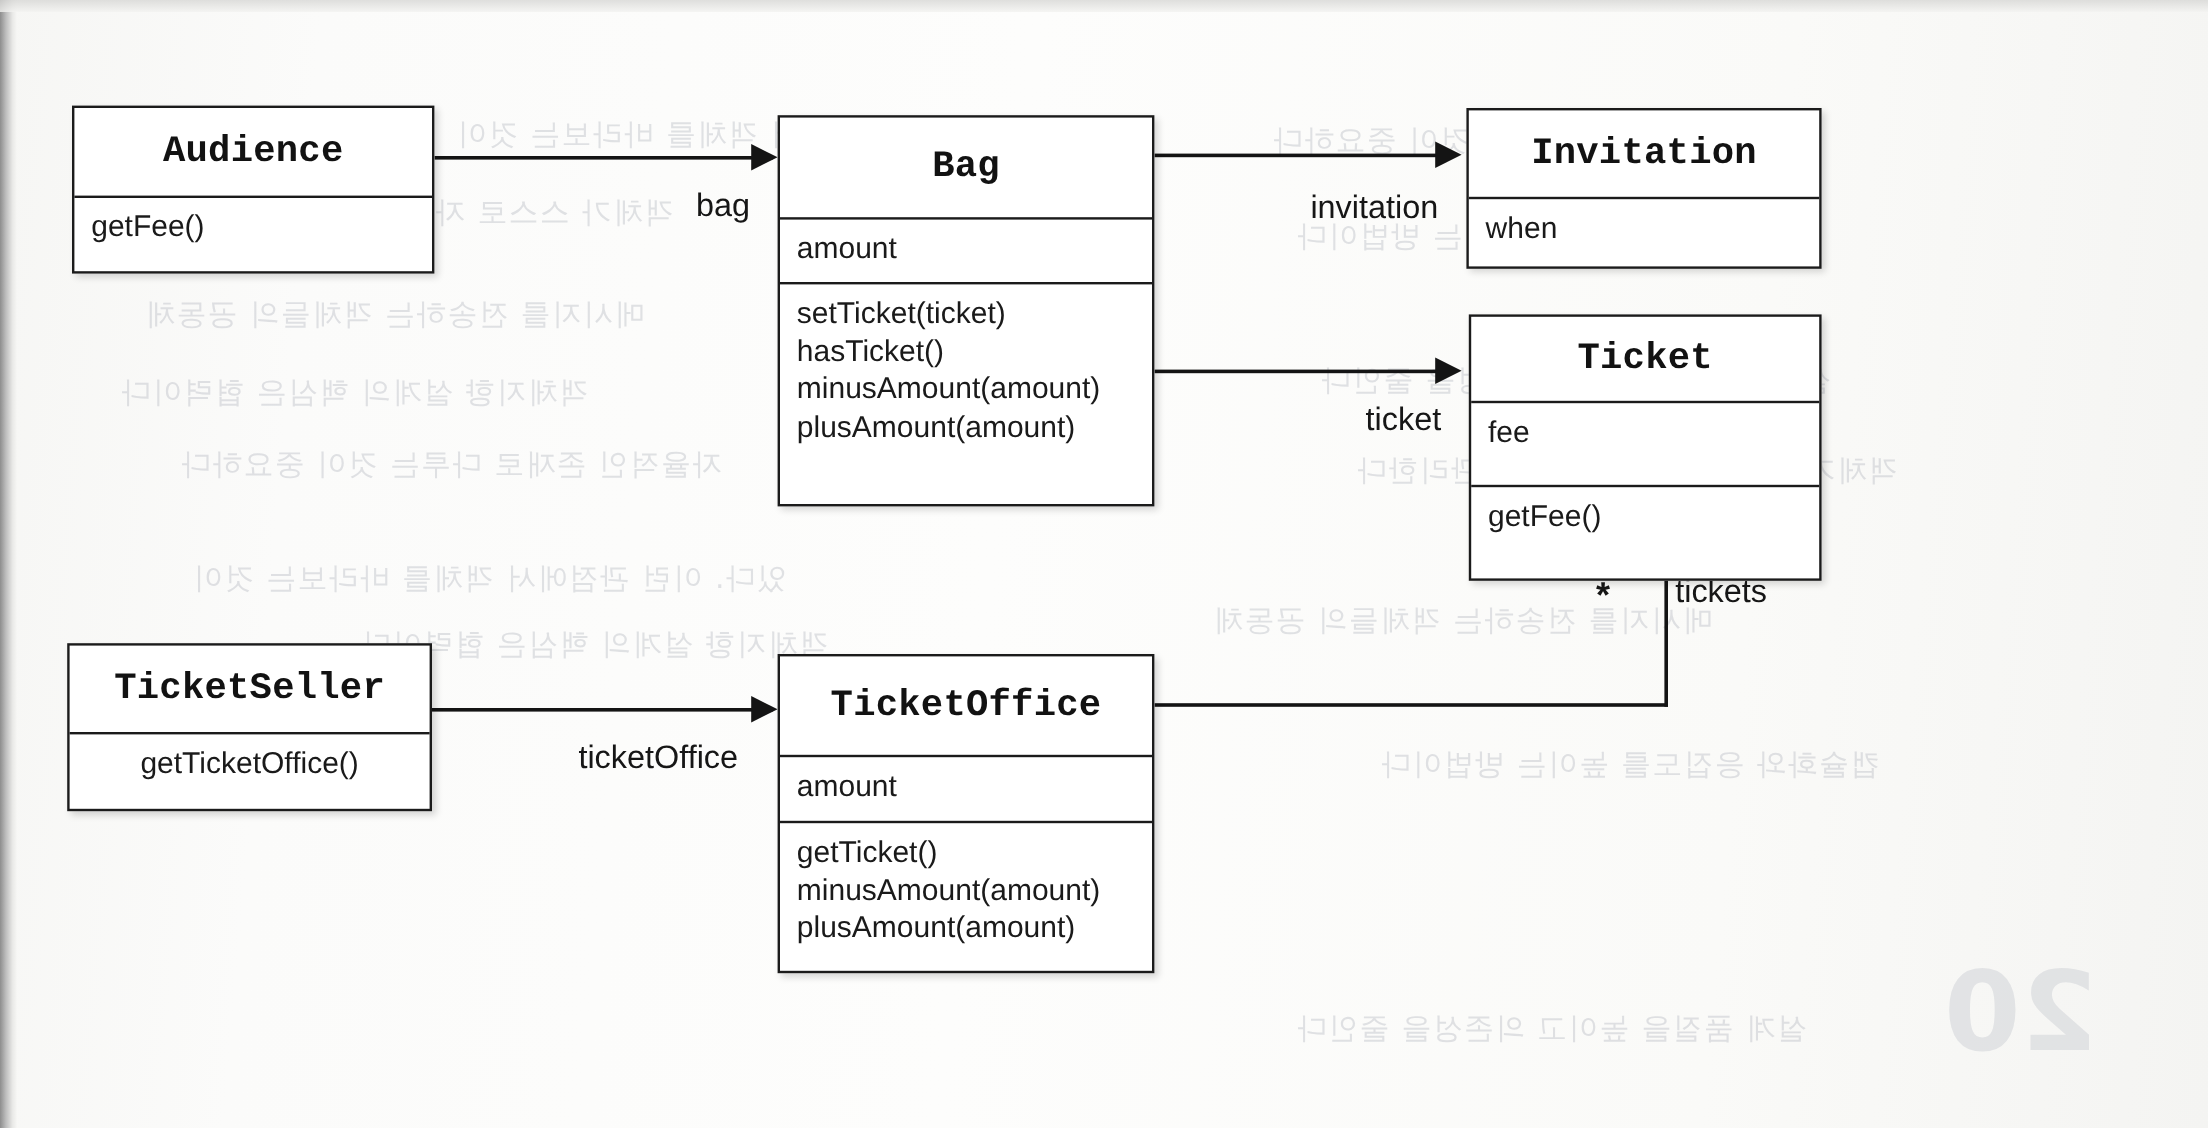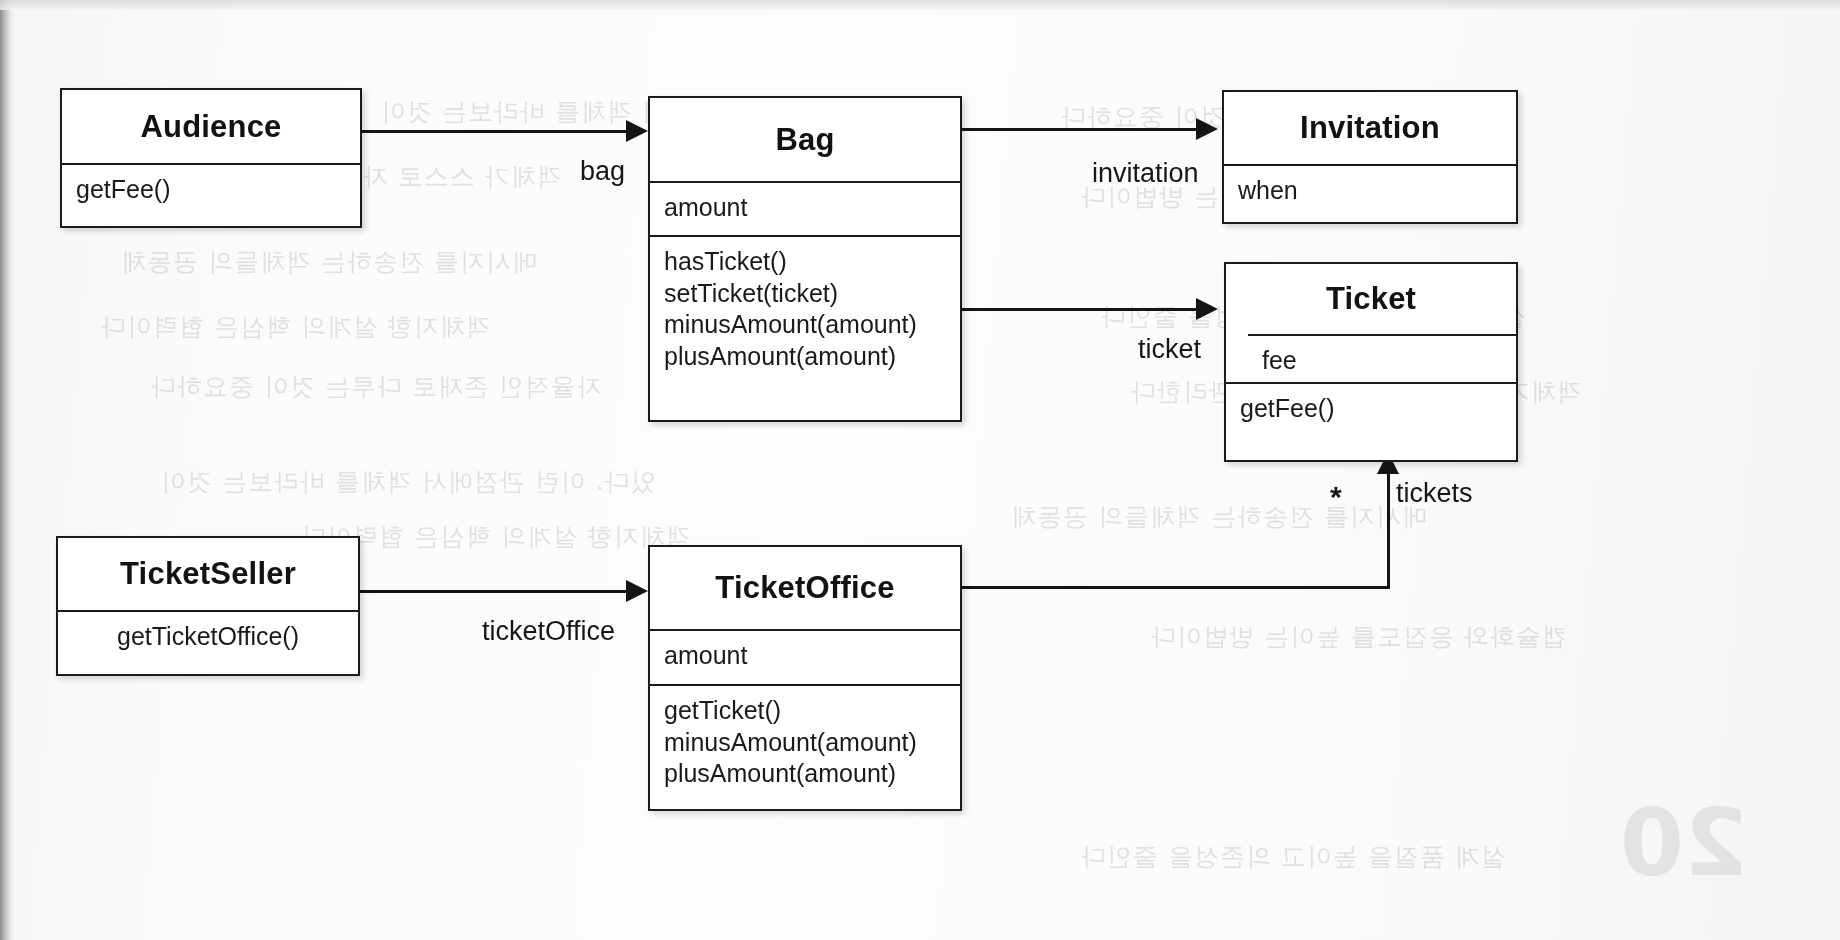--- a/index.html
+++ b/index.html
@@ -72,21 +72,21 @@
     border: 2.5px solid #1b1b1b;
     box-sizing: border-box;
     box-shadow: 3px 3px 6px rgba(0,0,0,0.16);
   }
   .uml-name {
     text-align: center;
     font-weight: 700;
     color: #121212;
     font-size: 31px;
     letter-spacing: .2px;
-    font-family: Liberation Sans, sans-serif;
+    font-family: Liberation Mono, monospace;
     display: flex;
     align-items: center;
     justify-content: center;
     box-sizing: border-box;
   }
   .uml-compartment {
     border-top: 2.5px solid #1b1b1b;
     padding: 9px 14px 11px 14px;
     box-sizing: border-box;
   }
@@ -192,37 +192,37 @@
       <div class="uml-member">getFee()</div>
     </div>
   </div>
 
   <div class="uml-class" style="left:648px; top:96px; width:314px;">
     <div class="uml-name" style="height:83px;">Bag</div>
     <div class="uml-compartment" style="height:54px;">
       <div class="uml-member">amount</div>
     </div>
     <div class="uml-compartment" style="height:185px;">
+      <div class="uml-member">setTicket(ticket)</div>
       <div class="uml-member">hasTicket()</div>
-      <div class="uml-member">setTicket(ticket)</div>
       <div class="uml-member">minusAmount(amount)</div>
       <div class="uml-member">plusAmount(amount)</div>
     </div>
   </div>
 
   <div class="uml-class" style="left:1222px; top:90px; width:296px;">
     <div class="uml-name" style="height:72px;">Invitation</div>
     <div class="uml-compartment" style="height:58px;">
       <div class="uml-member">when</div>
     </div>
   </div>
 
   <div class="uml-class" style="left:1224px; top:262px; width:294px;">
     <div class="uml-name" style="height:70px;">Ticket</div>
-    <div class="uml-compartment" style="height:48px;margin-left:22px;">
+    <div class="uml-compartment" style="height:70px;">
       <div class="uml-member">fee</div>
     </div>
     <div class="uml-compartment" style="height:78px;">
       <div class="uml-member">getFee()</div>
     </div>
   </div>
 
   <div class="uml-class" style="left:56px; top:536px; width:304px;">
     <div class="uml-name" style="height:72px;">TicketSeller</div>
     <div class="uml-compartment" style="height:64px;text-align:center;">

